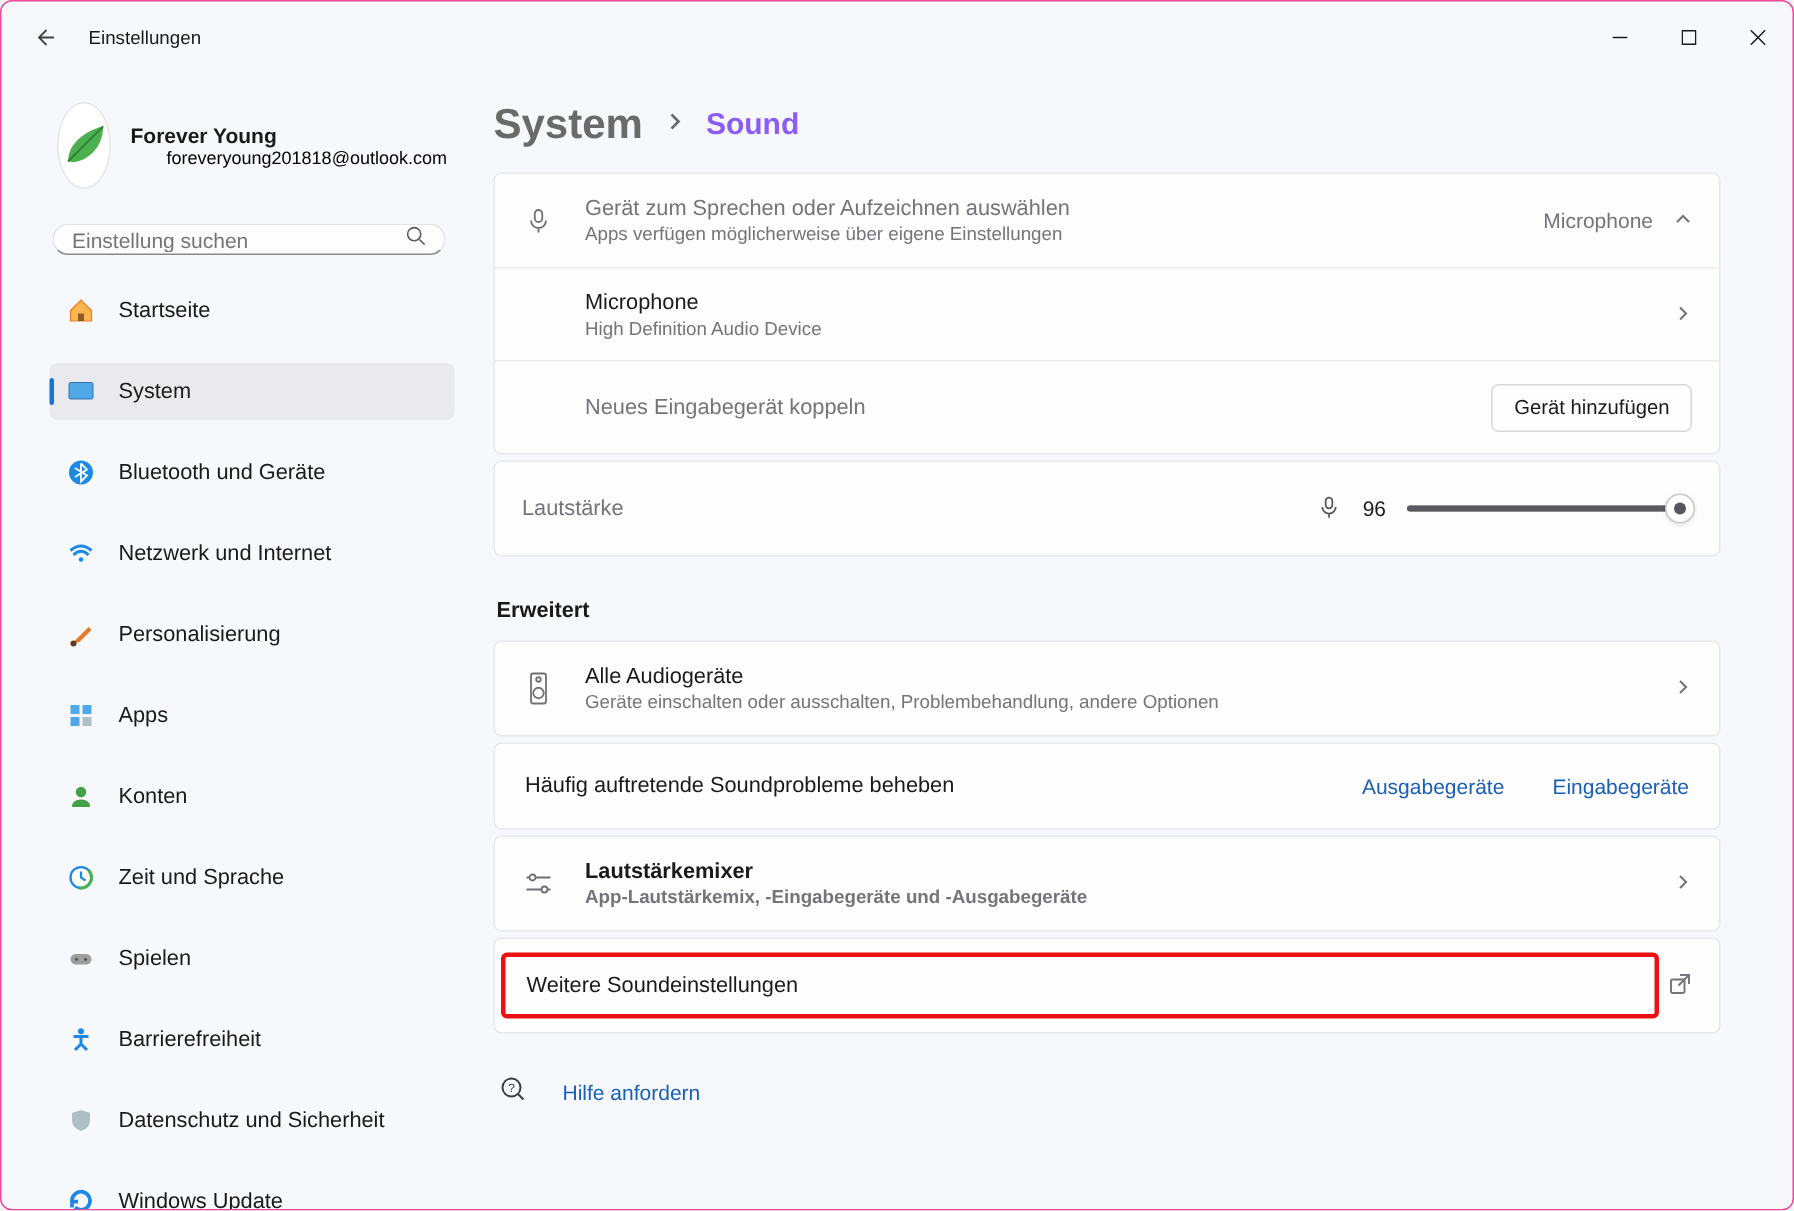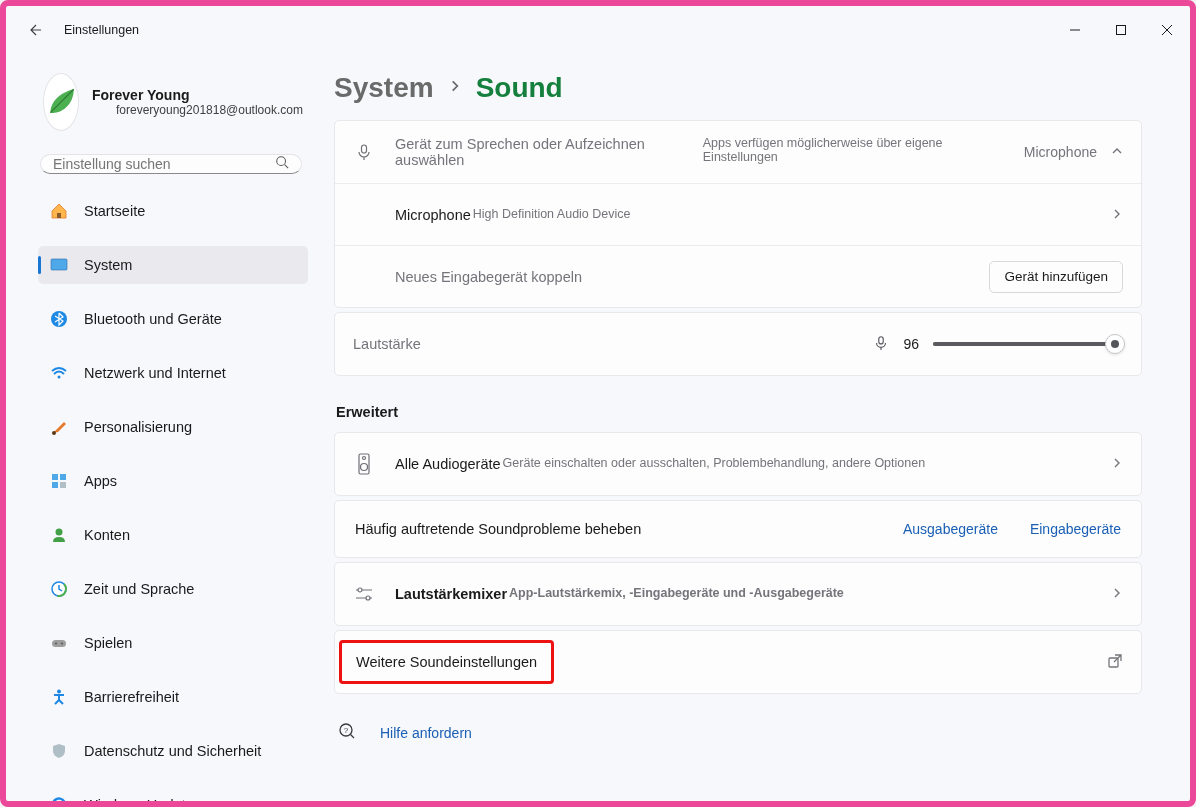--- a/index.html
+++ b/index.html
@@ -1,56 +1,56 @@
 <!DOCTYPE html>
 <html><head>
 <meta charset="utf-8">
 <style>
 * { margin: 0; padding: 0; box-sizing: border-box; font-family: "Segoe UI", -apple-system, sans-serif; }
 body { width: 1196px; height: 807px; background: #f3f3f3; overflow: hidden; position: relative; }
-.window { width: 100%; height: 100%; background: #f7f8fc; border-radius: 8px; border: 6px solid #ec4899; display: flex; flex-direction: column; }
+.window { width: 100%; height: 100%; background: #f7f8fc; border-radius: 8px; border: 1px solid #ec4899; display: flex; flex-direction: column; }
 .titlebar { height: 48px; display: flex; align-items: center; justify-content: space-between; padding: 0 0 0 18px; }
 .titlebar-left { display: flex; align-items: center; gap: 20px; }
 .back-btn { width: 20px; height: 20px; display: flex; align-items: center; justify-content: center; color: #424242; cursor: pointer; }
 .app-title { font-size: 12.5px; color: #1a1a1a; }
 .win-controls { display: flex; }
 .win-btn { width: 46px; height: 32px; display: flex; align-items: center; justify-content: center; color: #1a1a1a; }
 .win-btn svg { width: 10px; height: 10px; }
 
 .body-area { flex: 1; display: flex; overflow: hidden; }
 .sidebar { width: 310px; padding: 10px 8px 0 32px; display: flex; flex-direction: column; }
 .profile { display: flex; align-items: center; gap: 14px; padding: 10px 8px 20px 6px; }
 .avatar { width: 56px; height: 56px; border-radius: 50%; background: #fff; display: flex; align-items: center; justify-content: center; box-shadow: 0 0 0 1px #e4e4e8; }
 .avatar svg { width: 34px; height: 34px; }
 .profile-text { display: flex; flex-direction: column; }
 .profile-name { font-size: 14px; font-weight: 600; color: #1a1a1a; }
-.profile-email { font-size: 12px; color: #404040; margin-left: 24px; }
+.profile-email { font-size: 12px; color: #000000; margin-left: 24px; }
 
 .search-box { margin: 4px 6px 18px 2px; height: 34px; background: #fdfdfe; border: 1px solid #e3e3e8; border-bottom: 1px solid #8a8a8a; border-radius: 14px; display: flex; align-items: center; padding: 0 12px; }
 .search-box input { flex: 1; border: none; background: transparent; font-size: 14px; color: #5a5a5a; outline: none; }
 .search-box .sicon { color: #5a5a5a; }
 
 .nav { display: flex; flex-direction: column; gap: 16px; }
 .nav-item { height: 38px; display: flex; align-items: center; gap: 16px; padding: 0 12px; border-radius: 5px; font-size: 14.5px; color: #1a1a1a; cursor: pointer; position: relative; }
 .nav-item.active { background: #eaeaee; }
 .nav-item.active::before { content: ""; position: absolute; left: 0; top: 10px; bottom: 10px; width: 3px; background: #1976d2; border-radius: 3px; }
 .nav-icon { width: 18px; height: 18px; display: flex; align-items: center; justify-content: center; }
 
 .main { flex: 1; overflow-y: auto; padding: 18px 48px 30px 18px; }
 .breadcrumb { display: flex; align-items: center; gap: 14px; margin-bottom: 16px; }
 .bc-parent { font-size: 28px; font-weight: 600; color: #6a6a6a; }
 .bc-sep { color: #6a6a6a; }
-.bc-current { font-size: 28px; font-weight: 600; color: #15803d; }
+.bc-current { font-size: 20px; font-weight: 600; color: #8b5cf6; }
 
 .card { background: #fdfdfe; border: 1px solid #e8e8ec; border-radius: 5px; margin-bottom: 4px; }
 .card-row { min-height: 62px; display: flex; align-items: center; padding: 14px 18px; gap: 20px; }
 .card-row + .card-row { border-top: 1px solid #ececf0; }
 .row-icon { width: 22px; display: flex; align-items: center; justify-content: center; color: #6f6f76; }
 .row-icon.indent { width: 22px; }
-.row-text { flex: 1; display: flex; flex-direction: row; gap: 2px; }
+.row-text { flex: 1; display: flex; flex-direction: column; gap: 2px; }
 .row-title { font-size: 14.5px; color: #1a1a1a; }
 .row-title.muted { color: #74747a; }
 .row-sub { font-size: 12.5px; color: #74747a; }
 .row-right { display: flex; align-items: center; gap: 14px; color: #74747a; font-size: 14px; }
 .chev { color: #74747a; }
 .btn-outline { height: 32px; padding: 0 14px; border: 1px solid #d8d8dc; border-radius: 5px; background: #fdfdfe; font-size: 13.5px; color: #1a1a1a; display: flex; align-items: center; }
 .slider { width: 190px; height: 4px; background: #8a8a90; border-radius: 2px; position: relative; }
 .slider-fill { position: absolute; left: 0; top: 0; bottom: 0; background: #5a5a60; border-radius: 2px; }
 .slider-thumb { position: absolute; top: 50%; width: 20px; height: 20px; border-radius: 50%; background: #fff; border: 1px solid #c8c8cc; transform: translate(-50%, -50%); box-shadow: 0 1px 3px rgba(0,0,0,.12); }
 .slider-thumb::after { content: ""; position: absolute; inset: 5px; border-radius: 50%; background: #55565c; }

